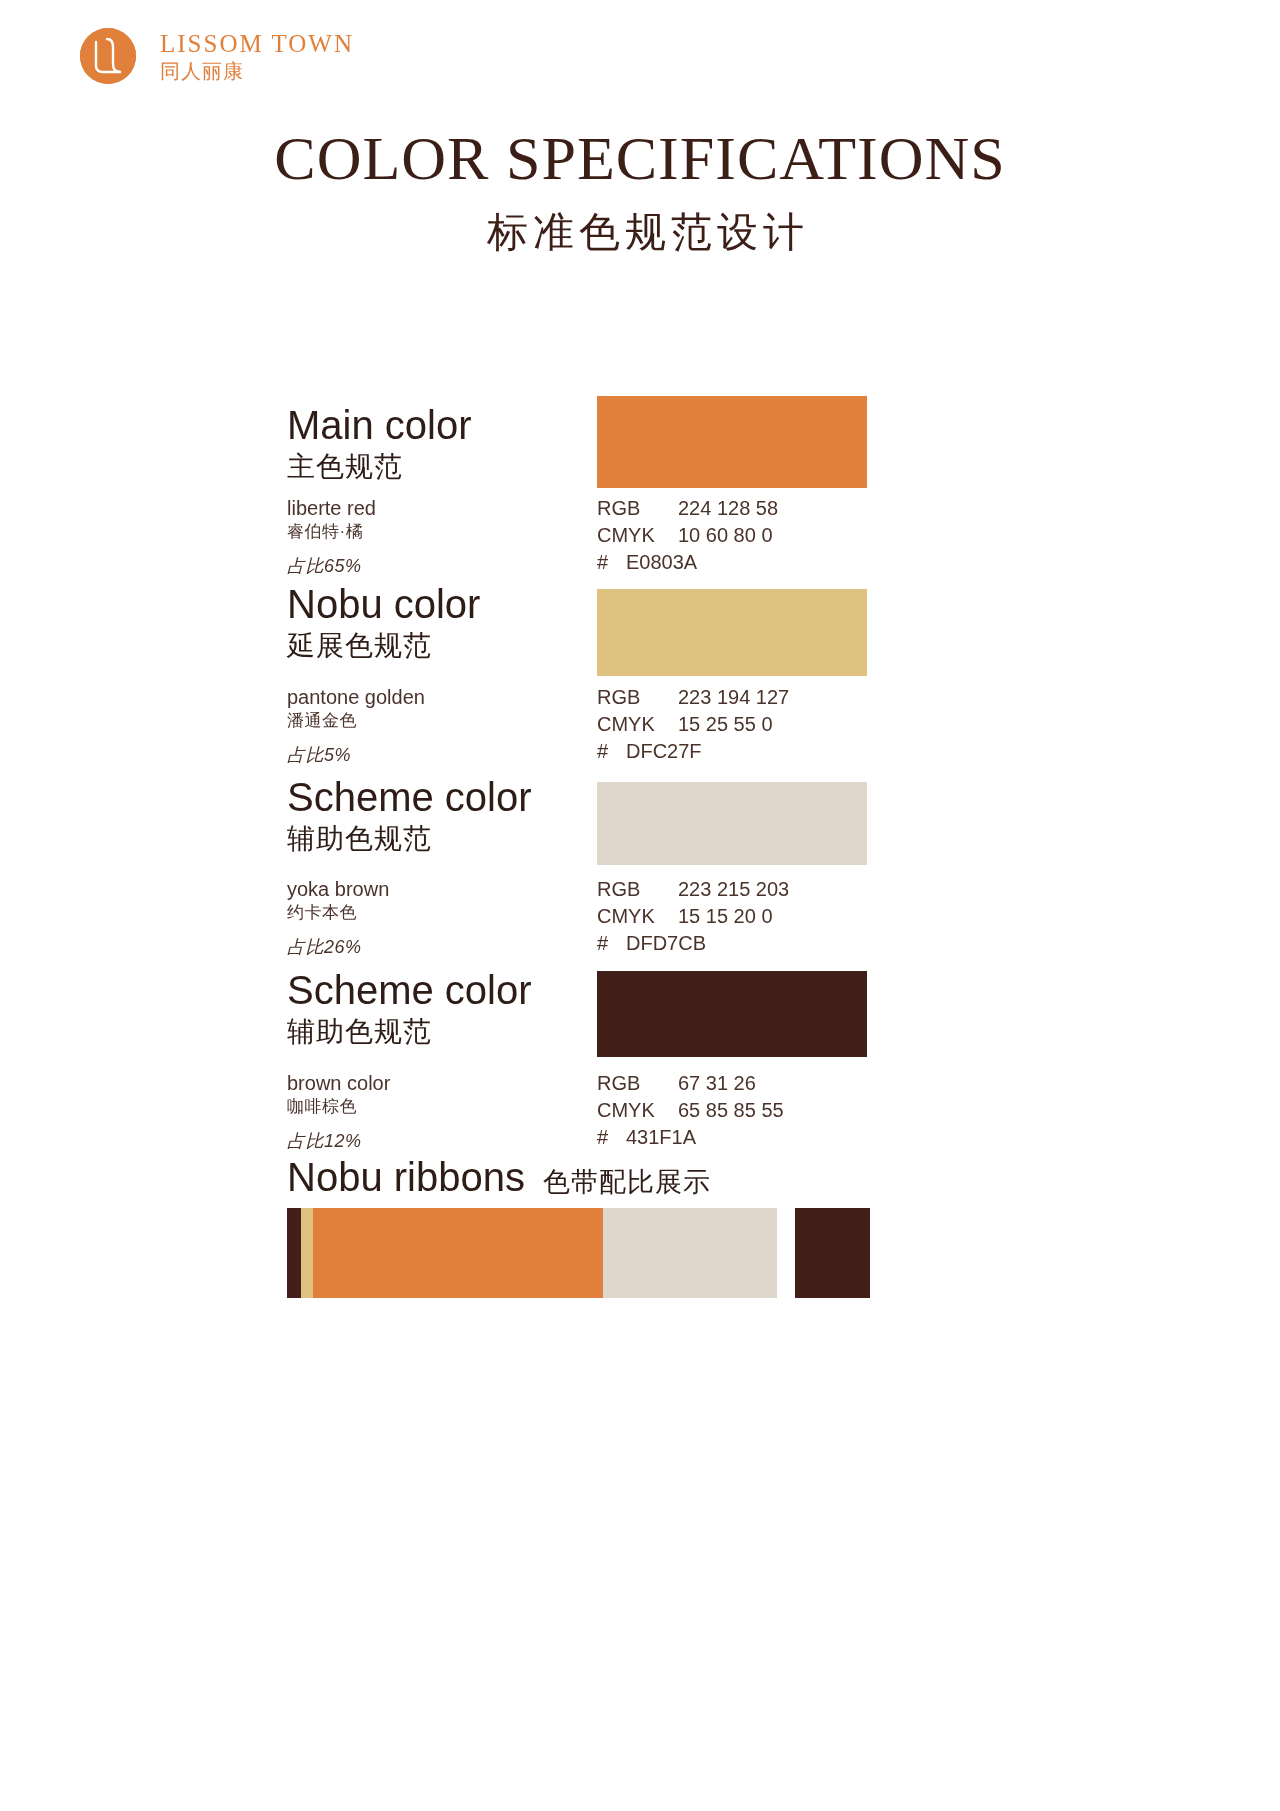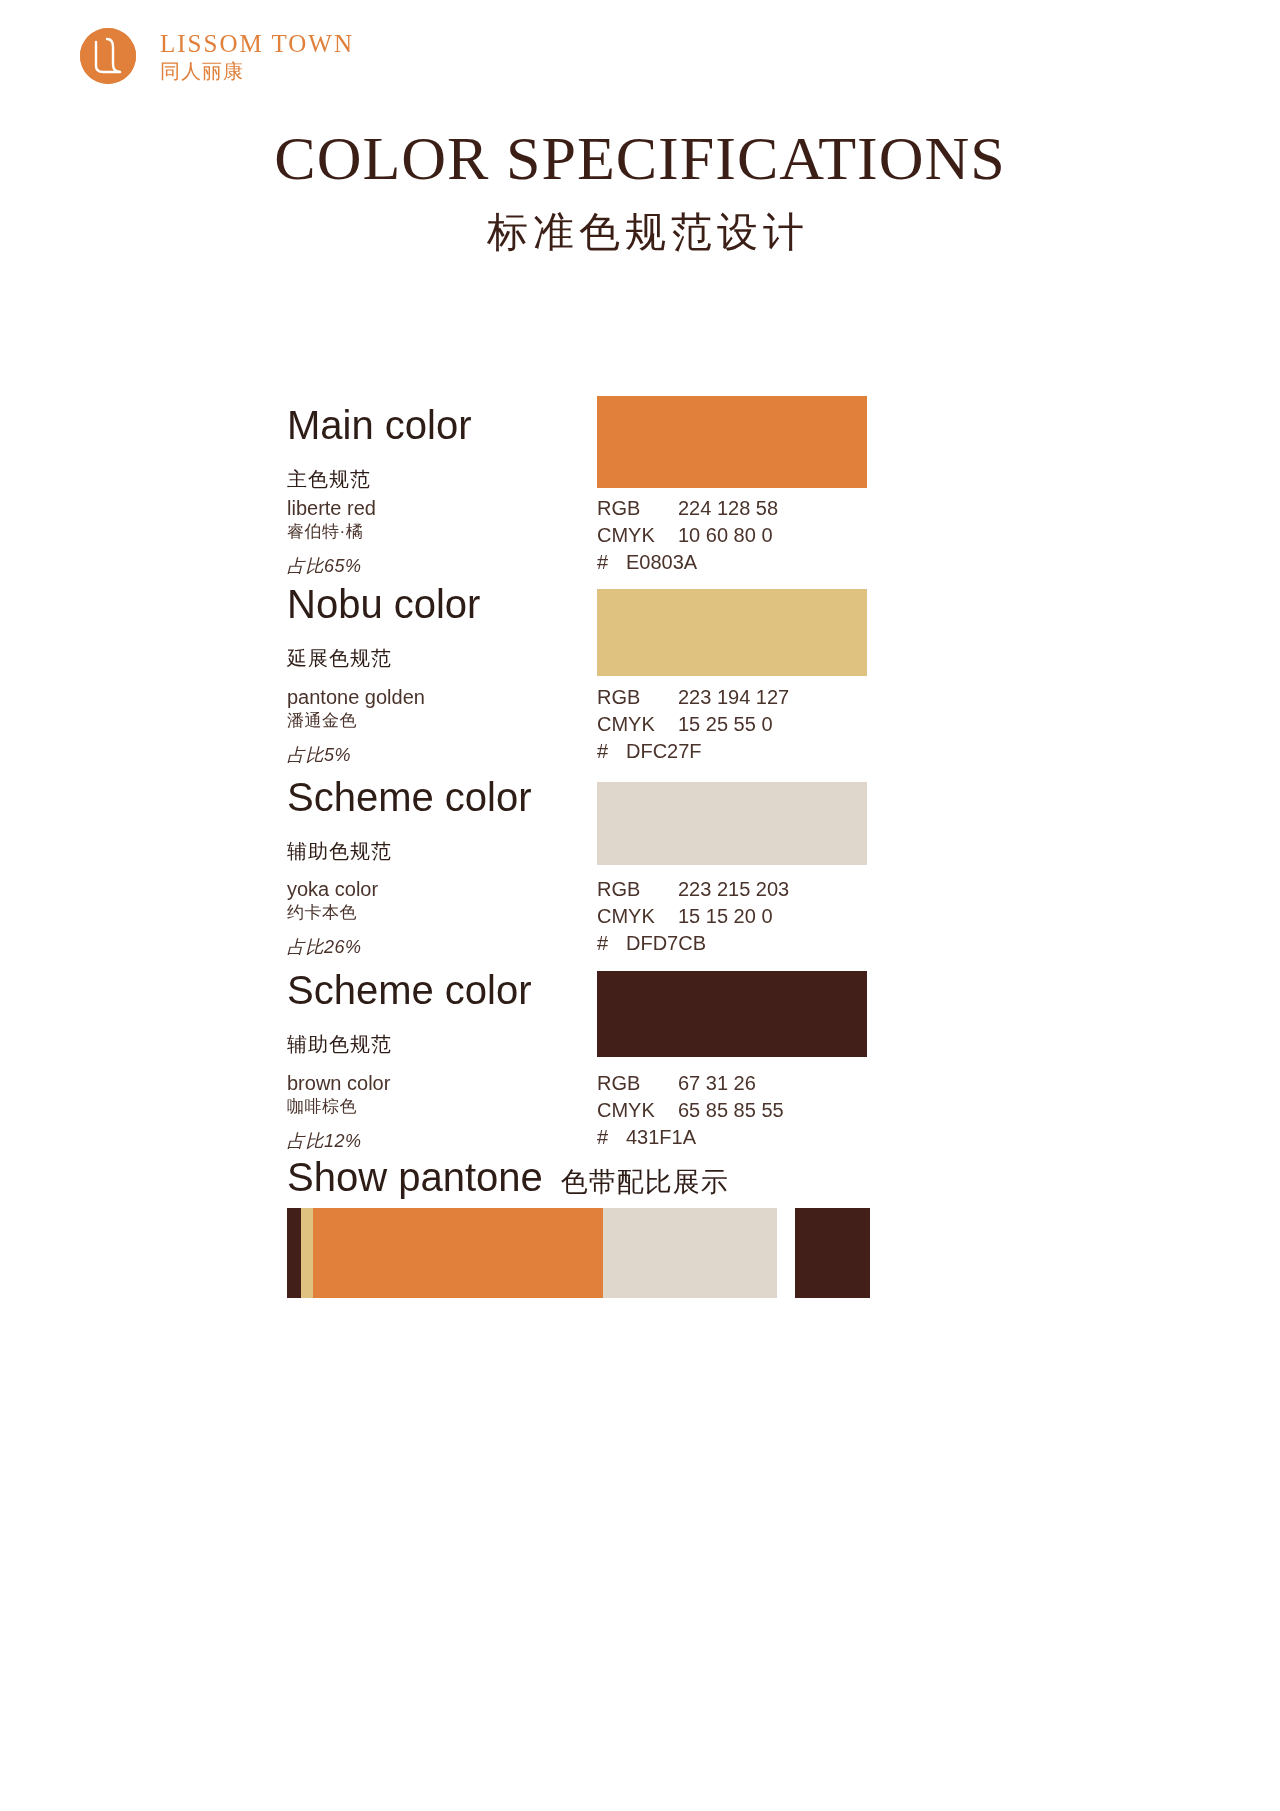--- a/index.html
+++ b/index.html
@@ -102,25 +102,25 @@
     width: 330px;
   }
   .sec-head-en {
     font-size: 40px;
     font-weight: 300;
     color: #2e1c16;
     line-height: 1.12;
     white-space: nowrap;
   }
   .sec-head-cn {
-    font-size: 20px;
+    font-size: 28px;
     font-weight: 300;
     color: #2e1c16;
     letter-spacing: 1px;
-    margin-top: 18px;
+    margin-top: 0;
     white-space: nowrap;
   }
 
   .sec-names {
     position: absolute;
     left: 0;
     width: 330px;
     font-weight: 300;
   }
   .name-en {
@@ -280,21 +280,21 @@
     </div>
   </div>
 
   <div class="section">
     <div class="sec-head" style="top:775px">
       <div class="sec-head-en">Scheme color</div>
       <div class="sec-head-cn">辅助色规范</div>
     </div>
     <div class="swatch" style="top:782px; height:83px; background:#DFD7CB"></div>
     <div class="sec-names" style="top:876px">
-      <div class="name-en">yoka color</div>
+      <div class="name-en">yoka brown</div>
       <div class="name-cn">约卡本色</div>
       <div class="name-ratio">占比26%</div>
     </div>
     <div class="specs" style="top:876px">
       <div class="spec-line">
         <span class="spec-key k-rgb">RGB</span>
         <span class="spec-val">223  215  203</span>
       </div>
       <div class="spec-line">
         <span class="spec-key k-cmyk">CMYK</span>
@@ -328,21 +328,21 @@
         <span class="spec-val">65  85  85  55</span>
       </div>
       <div class="spec-line">
         <span class="spec-key k-hex">#</span>
         <span class="spec-val">431F1A</span>
       </div>
     </div>
   </div>
 
   <div class="ribbon-head">
-    <div class="ribbon-head-en">Show pantone</div>
+    <div class="ribbon-head-en">Nobu ribbons</div>
     <div class="ribbon-head-cn">色带配比展示</div>
   </div>
 
   <div class="ribbon-row">
     <div class="ribbon-seg" style="width:14px;  background:#431F1A"></div>
     <div class="ribbon-seg" style="width:12px;  background:#DFC27F"></div>
     <div class="ribbon-seg" style="width:290px; background:#E0803A"></div>
     <div class="ribbon-seg" style="width:174px; background:#DFD7CB"></div>
     <div class="ribbon-gap"></div>
     <div class="ribbon-seg" style="width:75px;  background:#431F1A"></div>

